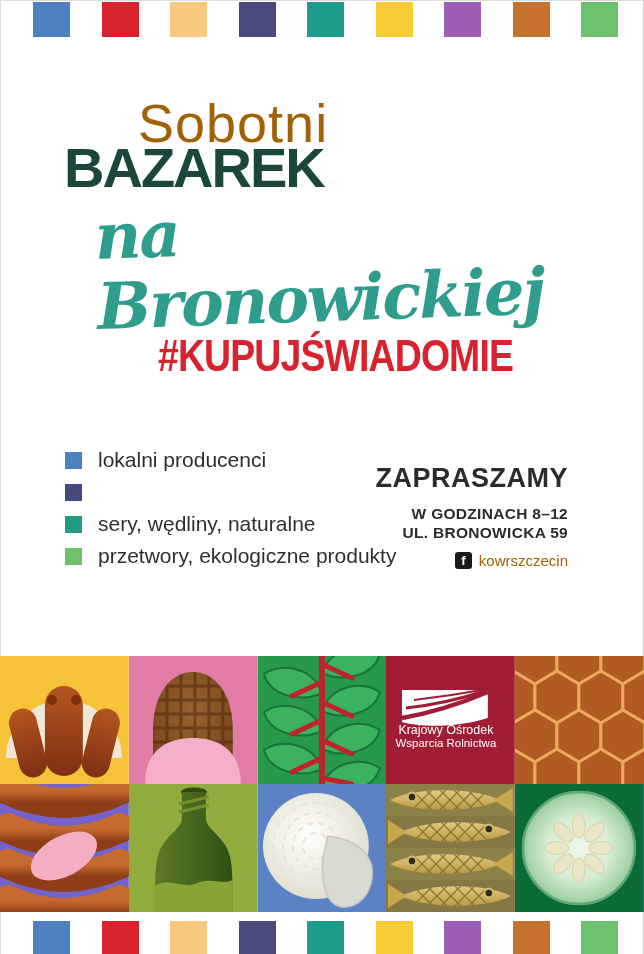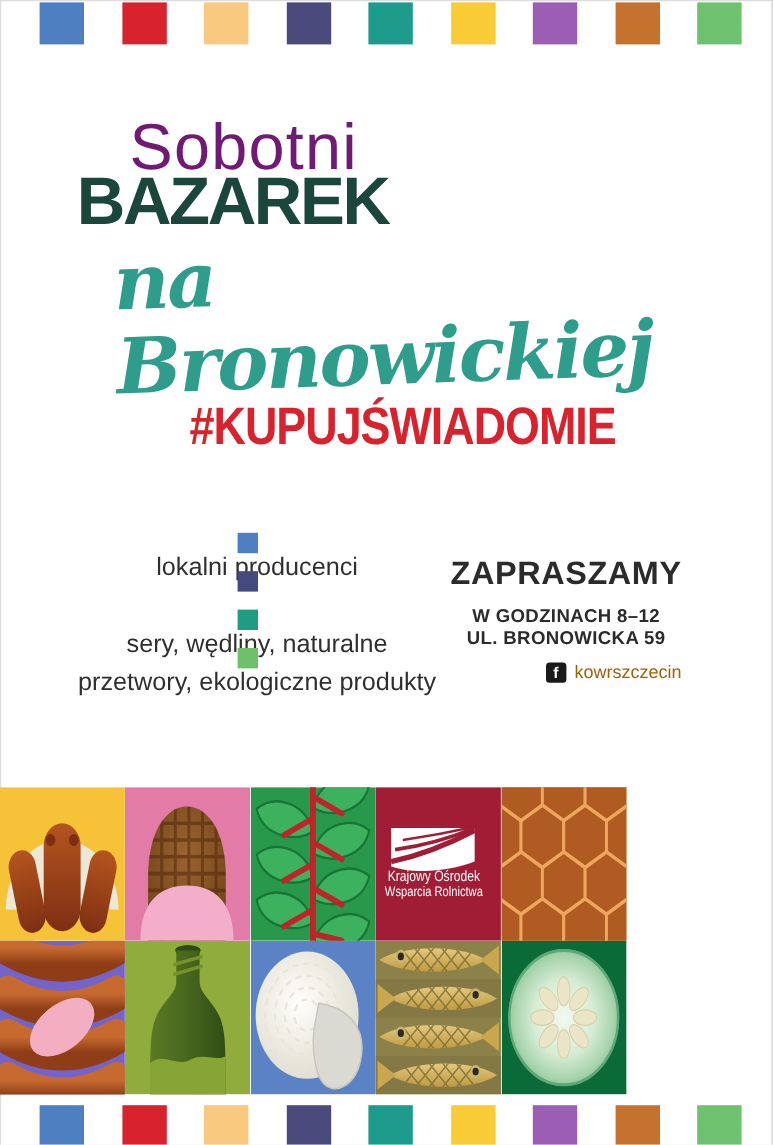--- a/index.html
+++ b/index.html
@@ -21,54 +21,54 @@
     position:absolute;left:96px;top:202px;font-family:"DejaVu Serif",serif;
     font-style:italic;font-weight:700;font-size:64px;letter-spacing:-2px;line-height:1.1;
     transform:rotate(-2deg);transform-origin:left center;
   }
   .t-hashtag{
     position:absolute;left:158px;top:334px;font-size:44px;font-weight:800;letter-spacing:-1px;
     transform:scaleX(.85);transform-origin:left top;line-height:1;
   }
   
   .features{position:absolute;left:65px;top:444px;}
-  .feature-row{display:flex;align-items:center;height:32px;flex-direction:column;}
+  .feature-row{display:flex;align-items:center;height:32px;}
   .bullet{width:17px;height:17px;margin-right:16px;flex:0 0 auto;}
   .feature-label{font-size:21px;color:#2f2f2f;white-space:nowrap;}
   
   .info{position:absolute;right:76px;top:465px;text-align:right;color:#2b2b2b;}
   .info-heading{font-size:27px;font-weight:800;letter-spacing:.5px;line-height:1;margin-bottom:12px;}
-  .info-line{font-size:15.5px;font-weight:700;letter-spacing:.3px;line-height:19px;text-align:center;}
+  .info-line{font-size:15.5px;font-weight:700;letter-spacing:.3px;line-height:19px;}
   .info-city{font-size:21px;font-weight:700;letter-spacing:1.5px;margin-top:9px;line-height:1;}
   .fb-row{display:flex;justify-content:flex-end;align-items:center;margin-top:10px;gap:7px;cursor:pointer;}
   .fb-icon{width:17px;height:17px;background:#1a1a1a;border-radius:3px;color:#fff;
     font-size:13px;font-weight:700;display:flex;align-items:center;justify-content:center;line-height:1;}
   .fb-handle{font-size:15px;font-weight:500;color:#a16207;}
   
-  .grid{position:absolute;left:0;top:656px;width:522px;height:256px;display:flex;flex-wrap:wrap;border-radius:27px;}
+  .grid{position:absolute;left:0;top:656px;width:644px;height:256px;display:flex;flex-wrap:wrap;border-radius:27px;}
   .grid svg{display:block;width:20%;height:128px;}
 </style>
 </head>
 <body>
 
 <div id="poster">
 
   <div class="strip top">
     <div class="sq" style="background-color: rgb(78, 127, 192);"></div>
     <div class="sq" style="background-color: rgb(216, 35, 46);"></div>
     <div class="sq" style="background-color: rgb(248, 201, 127);"></div>
     <div class="sq" style="background-color: rgb(75, 74, 125);"></div>
     <div class="sq" style="background-color: rgb(30, 156, 139);"></div>
     <div class="sq" style="background-color: rgb(249, 203, 53);"></div>
     <div class="sq" style="background-color: rgb(156, 94, 180);"></div>
     <div class="sq" style="background-color: rgb(197, 114, 47);"></div>
     <div class="sq" style="background-color: rgb(110, 193, 111);"></div>
   </div>
 
-  <div class="t-sobotni" style="color: #701a75;">Sobotni</div>
+  <div class="t-sobotni" style="color: #a16207; margin-left: 30px;">Sobotni</div>
   <div class="t-bazarek" style="color: rgb(27, 70, 59);">BAZAREK</div>
   <div class="t-script" style="color: rgb(47, 157, 139);">na Bronowickiej</div>
   <div class="t-hashtag" style="color: rgb(216, 35, 46);">#KUPUJŚWIADOMIE</div>
 
   <div class="features">
     <div class="feature-row">
       <span class="bullet" style="background-color: rgb(78, 127, 192);"></span>
       <span class="feature-label">lokalni producenci</span>
     </div>
     <div class="feature-row">

